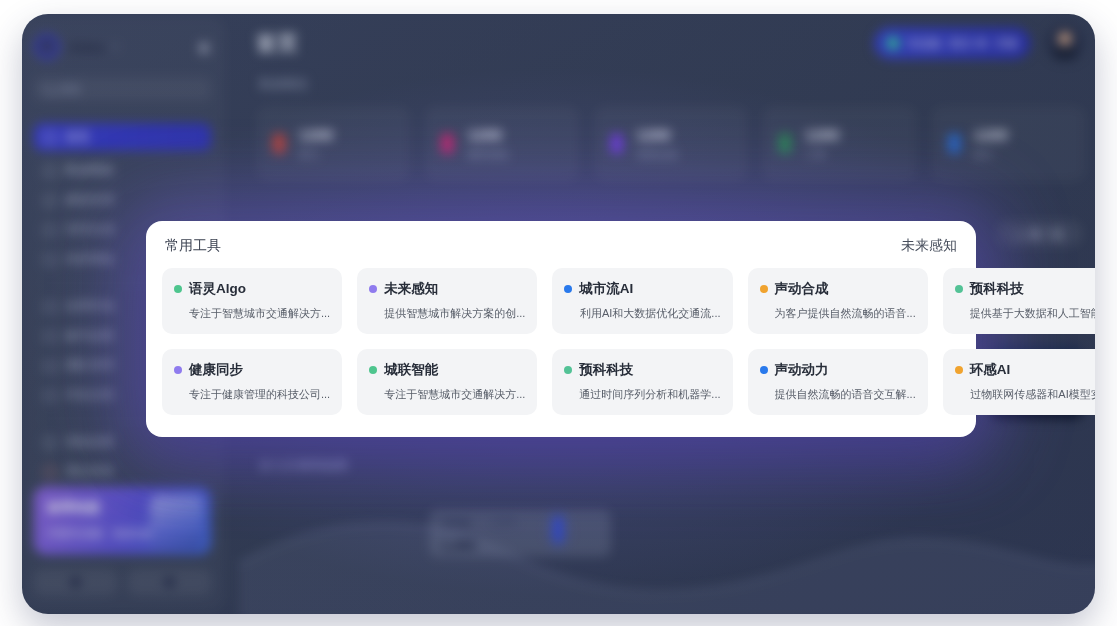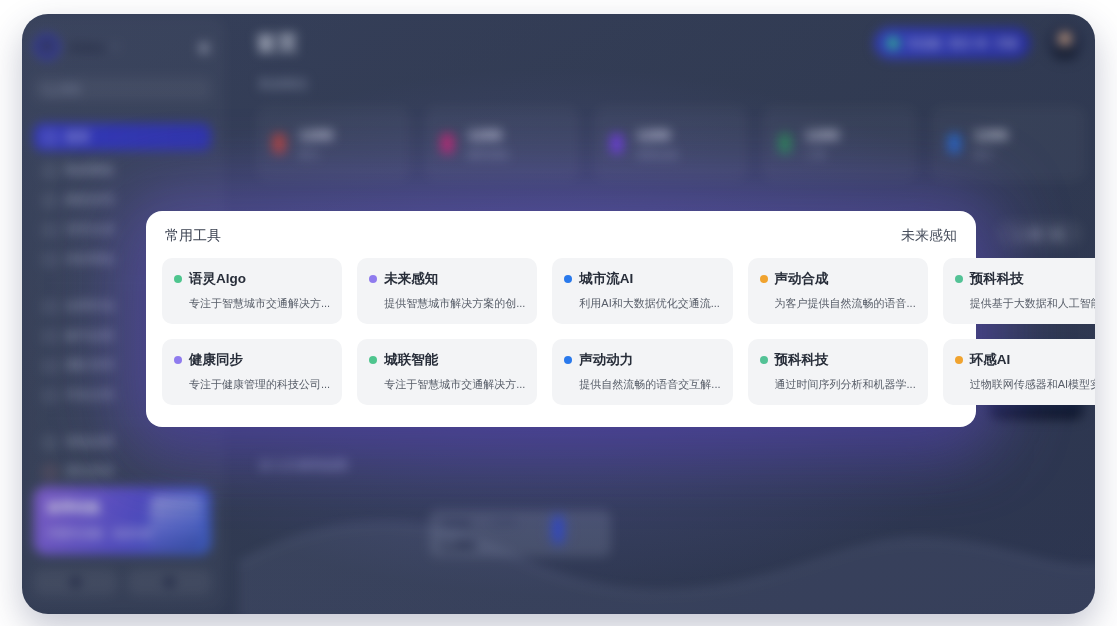--- a/index.html
+++ b/index.html
@@ -69,26 +69,26 @@
   .tt-row { display:flex; gap:18px; color:#222c48; font-size:10px; }
   .tt-row .muted { color:#2b3553; }
   .tt-val { margin-top:5px; color:#141d36; font-size:14px; font-weight:bold; }
   .pin { position:absolute; left:532px; top:498px; width:8px; height:27px; border-radius:4px; background:#2c49d6; box-shadow:0 0 10px rgba(60,90,230,.8); }
 
   
   .dim { position:absolute; inset:0; background:radial-gradient(620px 330px at 540px 318px, rgba(118,90,232,.30), rgba(70,62,140,.14) 55%, rgba(28,32,55,.18) 80%); }
   .caption { position:absolute; right:26px; top:560px; color:#c5cdda; font-size:15px; letter-spacing:.5px; }
 
   
-  .modal { position:absolute; left:124px; top:197px; width:830px; height:216px; border-radius:16px; background:#ffffff;
+  .modal { position:absolute; left:124px; top:207px; width:830px; height:216px; border-radius:16px; background:#ffffff;
            box-shadow:0 0 70px 28px rgba(122,95,238,.32), 0 26px 60px -8px rgba(45,40,110,.55); }
   .modal-head { display:flex; align-items:center; justify-content:space-between; padding:16px 19px 13px; }
   .modal-title { color:#3a4150; font-size:14px; }
   .modal-action { color:#474e5c; font-size:14px; cursor:pointer; }
-  .tool-grid { display:grid; grid-template-columns:repeat(5,1fr); gap:15px; padding:0 16px 18px; }
+  .tool-grid { display:grid; grid-template-columns:repeat(5,1fr); gap:15px; padding:0 16px 18px;text-align:right; }
   .tool-card { background:#f3f4f6; border-radius:10px; padding:12px 12px 11px; height:66px; cursor:pointer; }
   .tool-head { display:flex; align-items:center; gap:7px; }
   .dot { width:8px; height:8px; border-radius:50%; flex:0 0 auto; }
   .tool-name { font-size:13.5px; font-weight:bold; color:#272d39; white-space:nowrap; }
   .tool-desc { margin:8px 0 0 15px; font-size:11px; color:#575d68; white-space:nowrap; overflow:hidden; }
 </style>
 </head>
 <body>
 
 <div class="stage">
@@ -300,34 +300,34 @@
         </div>
         <div class="tool-card">
           <div class="tool-head">
               <span class="dot" style="background-color: rgb(78, 197, 142);"></span>
             <span class="tool-name">城联智能</span>
             </div>
           <div class="tool-desc">专注于智慧城市交通解决方...</div>
         </div>
         <div class="tool-card">
           <div class="tool-head">
+              <span class="dot" style="background-color: rgb(83, 194, 150);"></span>
+            <span class="tool-name">预科科技</span>
+            </div>
+          <div class="tool-desc">通过时间序列分析和机器学...</div>
+        </div>
+        <div class="tool-card">
+          <div class="tool-head">
               <span class="dot" style="background-color: rgb(41, 121, 236);"></span>
             <span class="tool-name">声动动力</span>
             </div>
           <div class="tool-desc">提供自然流畅的语音交互解...</div>
         </div>
         <div class="tool-card">
           <div class="tool-head">
-              <span class="dot" style="background-color: rgb(83, 194, 150);"></span>
-            <span class="tool-name">预科科技</span>
-            </div>
-          <div class="tool-desc">通过时间序列分析和机器学...</div>
-        </div>
-        <div class="tool-card">
-          <div class="tool-head">
               <span class="dot" style="background-color: rgb(240, 163, 47);"></span>
             <span class="tool-name">环感AI</span>
             </div>
           <div class="tool-desc">过物联网传感器和AI模型实...</div>
         </div>
       </div>
     </div>
 
   </div>
 </div>

